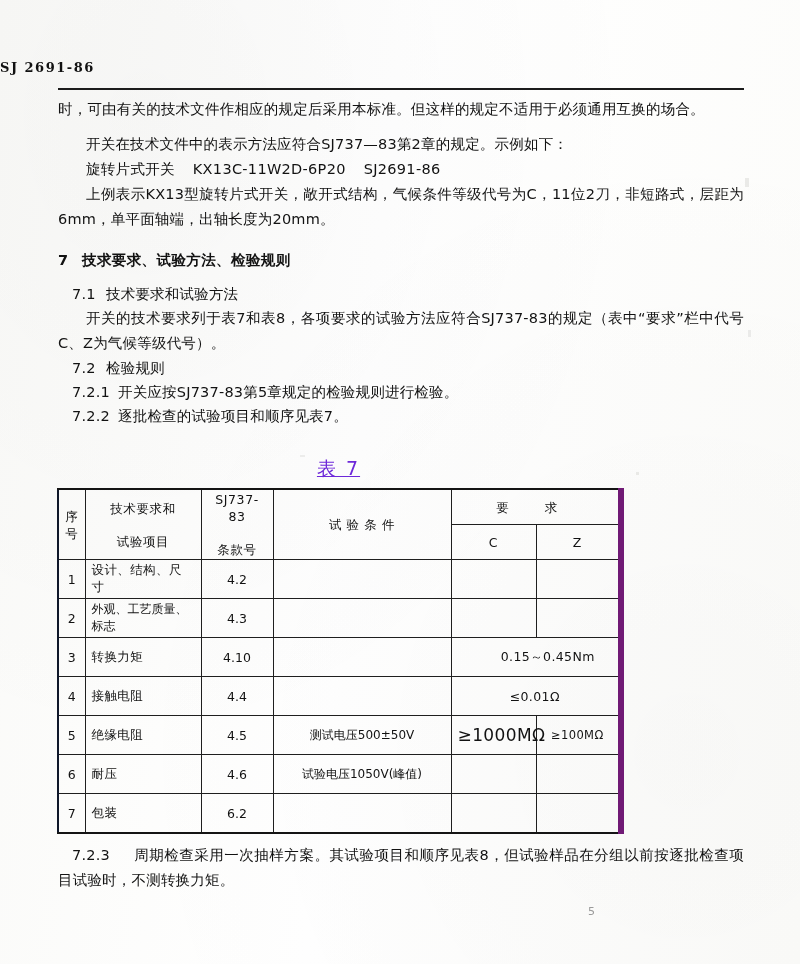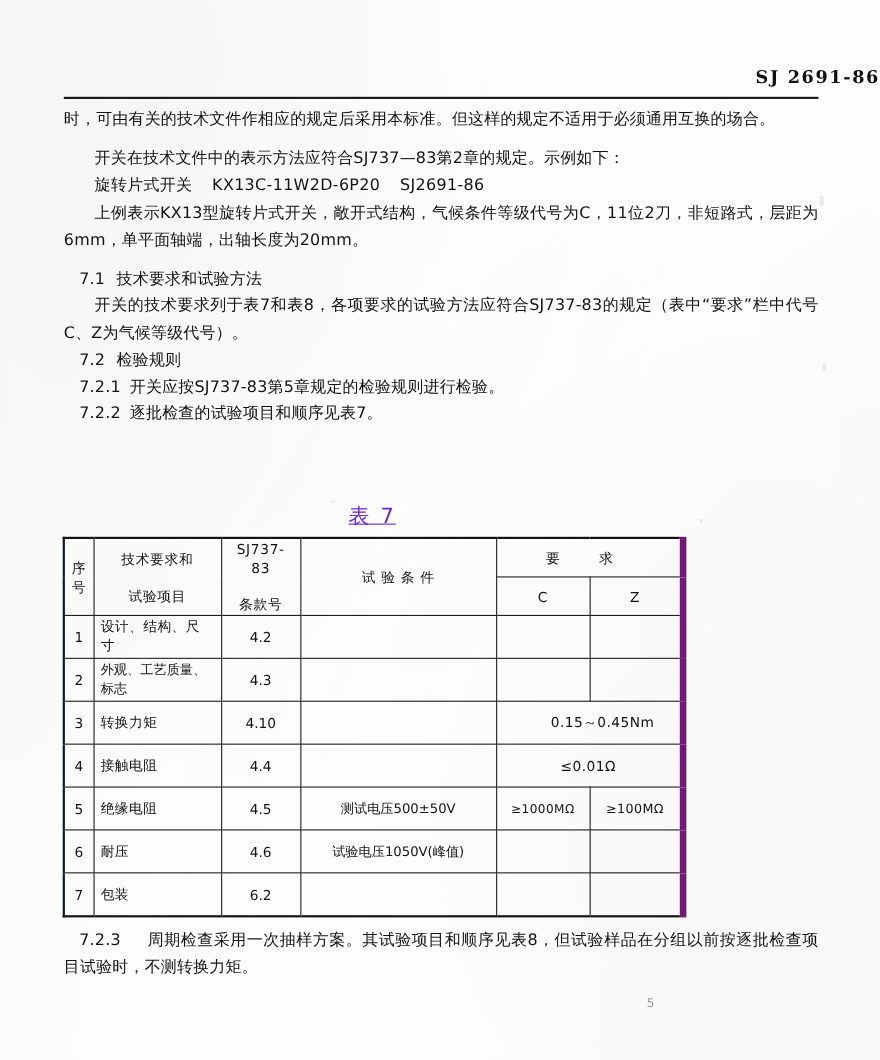--- a/index.html
+++ b/index.html
@@ -44,24 +44,24 @@
     pointer-events: none;
     user-select: none;
   }
 
   
   #runhead {
     position: absolute;
     left: 0;
     top: 60px;
     width: 800px;
-    text-align: right;
+    text-align: left;
     font-family: "DejaVu Serif", "Liberation Serif", serif;
     font-weight: bold;
-    font-size: 16px;
+    font-size: 13px;
     letter-spacing: 1.5px;
     color: #111;
   }
   #headrule {
     position: absolute;
     left: 58px;
     top: 88px;
     width: 686px;
     height: 2px;
     background: #1c1c1c;
@@ -207,20 +207,23 @@
 
 
     <p class="para body ind1 gap-s">开关在技术文件中的表示方法应符合SJ737—83第2章的规定。示例如下：</p>
 
     <p class="para example">
       <span>旋转片式开关</span><span class="spacer"></span><span>KX13C-11W2D-6P20</span><span class="spacer"></span><span>SJ2691-86</span>
     </p>
 
     <p class="para body ind1">上例表示KX13型旋转片式开关，敞开式结构，气候条件等级代号为C，11位2刀，非短路式，层距为6mm，单平面轴端，出轴长度为20mm。</p>
 
+    <p class="para heading gap-m">
+      <span class="num">7</span><span>技求要求、试验方法、检验规则</span>
+    </p>
 
     <p class="para sub pad-l gap-s">
       <span class="num">7.1</span><span>技术要求和试验方法</span>
     </p>
 
     <p class="para body ind1">开关的技术要求列于表7和表8，各项要求的试验方法应符合SJ737-83的规定（表中“要求”栏中代号C、Z为气候等级代号）。</p>
 
     <p class="para sub pad-l">
       <span class="num">7.2</span><span>检验规则</span>
     </p>
@@ -299,21 +302,21 @@
           <td class="c-cl row-cell">4.4</td>
           <td class="c-cond row-cell"></td>
           <td class="row-cell val outer-right" colspan="2" style="text-align:center;">≤0.01Ω</td>
         </tr>
 
         <tr>
           <td class="c-seq row-cell outer-left">5</td>
           <td class="c-item row-cell item-txt">绝缘电阻</td>
           <td class="c-cl row-cell">4.5</td>
           <td class="c-cond row-cell" style="font-size:12px;">测试电压500±50V</td>
-          <td class="c-req row-cell val" style="font-size:11px;">≥1000MΩ</td>
+          <td class="c-req row-cell val" style="font-size:17px;">≥1000MΩ</td>
           <td class="c-req row-cell val outer-right" style="font-size:11.5px;">≥100MΩ</td>
         </tr>
 
         <tr>
           <td class="c-seq row-cell outer-left">6</td>
           <td class="c-item row-cell item-txt">耐压</td>
           <td class="c-cl row-cell">4.6</td>
           <td class="c-cond row-cell" style="font-size:12px;">试验电压1050V(峰值)</td>
           <td class="c-req row-cell val"></td>
           <td class="c-req row-cell val outer-right"></td>

